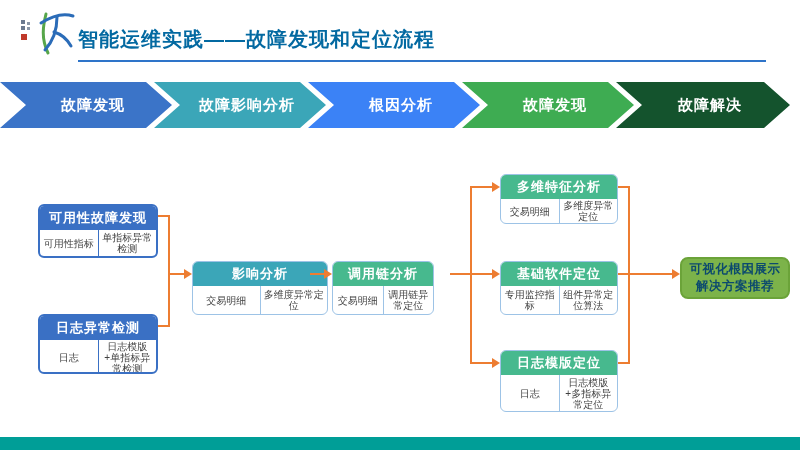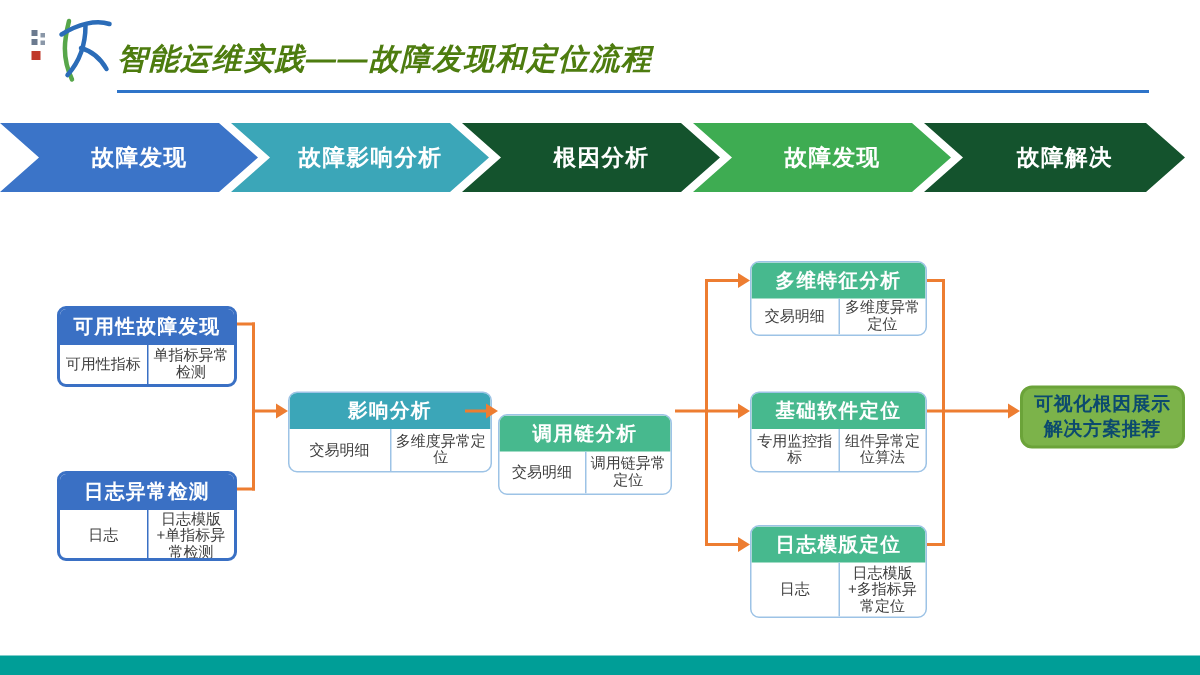--- a/index.html
+++ b/index.html
@@ -4,33 +4,33 @@
 <style>
   html,body{margin:0;padding:0;background:#e8e8e8;}
   .canvas{
     position:relative;width:800px;height:450px;background:#ffffff;
     font-family:"Liberation Sans","DejaVu Sans",sans-serif;overflow:hidden;
   }
   
   .logo{position:absolute;left:16px;top:8px;width:62px;height:52px;}
   .page-title{
     position:absolute;left:78px;top:26px;font-size:20px;font-weight:bold;
-    color:#4d7c0f;letter-spacing:1px;white-space:nowrap;font-style:italic;
+    color:#0369a1;letter-spacing:1px;white-space:nowrap;
   }
   .title-underline{position:absolute;left:78px;top:60px;width:688px;height:2px;background:#2E74C9;}
   
   .stage{
     position:absolute;top:82px;height:46px;color:#fff;font-weight:bold;font-size:15px;
     display:flex;align-items:center;justify-content:center;box-sizing:border-box;
     padding-left:26px;padding-right:12px;letter-spacing:1px;
     clip-path:polygon(0 0, calc(100% - 26px) 0, 100% 50%, calc(100% - 26px) 100%, 0 100%, 26px 50%);
   }
   .stage-1{left:0;width:172px;background:#3B74C8;}
   .stage-2{left:154px;width:172px;background:#3BA6B8;}
-  .stage-3{left:308px;width:172px;background:#14532d;text-align:right;}
+  .stage-3{left:308px;width:172px;background:#3b82f6;text-align:right;}
   .stage-4{left:462px;width:172px;background:#3EAC52;}
   .stage-5{left:616px;width:174px;background:#14532d;}
   
   .fbox{
     position:absolute;background:#fff;border-radius:6px;overflow:hidden;
     display:flex;flex-direction:column;box-sizing:border-box;
   }
   .fbox .hd{
     color:#fff;font-weight:bold;font-size:13px;text-align:center;
     height:24px;line-height:24px;flex:0 0 24px;letter-spacing:1px;
@@ -46,21 +46,21 @@
   .theme-blue .cell + .cell{border-left:1.5px solid #3A70C4;}
   .theme-teal{border:1.5px solid #9DC3E6;}
   .theme-teal .hd{background:#3BA6B8;}
   .theme-teal .cell + .cell{border-left:1.5px solid #9DC3E6;}
   .theme-green{border:1.5px solid #9DC3E6;}
   .theme-green .hd{background:#47B98E;}
   .theme-green .cell + .cell{border-left:1.5px solid #9DC3E6;}
   #box-availability{left:38px;top:204px;width:120px;height:54px;}
   #box-log-anomaly{left:38px;top:314px;width:120px;height:60px;}
   #box-impact{left:192px;top:261px;width:136px;height:54px;}
-  #box-trace{left:332px;top:276px;width:116px;height:54px;}
+  #box-trace{left:332px;top:261px;width:102px;height:54px;}
   #box-multidim{left:500px;top:174px;width:118px;height:50px;}
   #box-software{left:500px;top:261px;width:118px;height:54px;}
   #box-logtemplate{left:500px;top:350px;width:118px;height:62px;}
   .result-box{
     position:absolute;left:680px;top:257px;width:110px;height:42px;
     background:#7CB34A;border:2px solid #6BA339;border-radius:8px;box-sizing:border-box;
     color:#0c4a6e;font-weight:bold;font-size:12.5px;line-height:1.4;
     display:flex;flex-direction:column;align-items:center;justify-content:center;
     text-align:center;letter-spacing:0.5px;
   }

